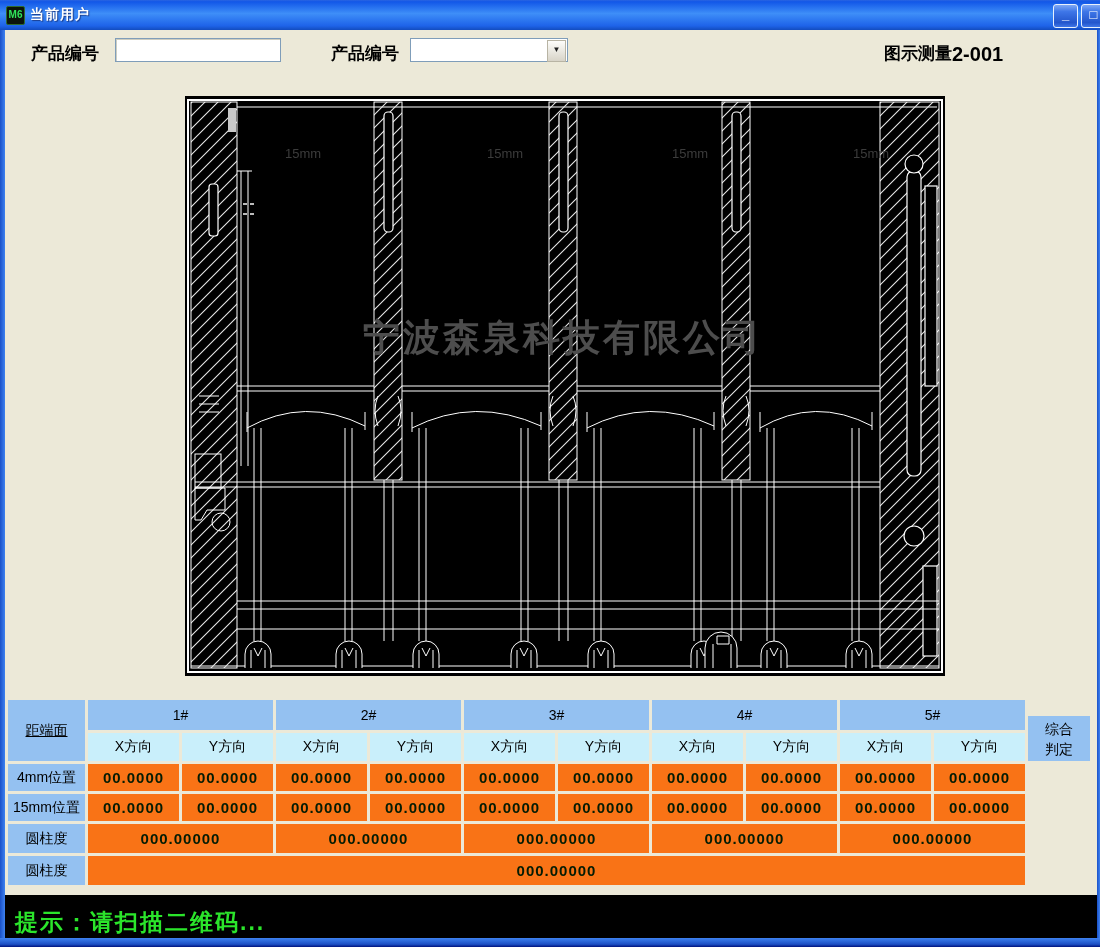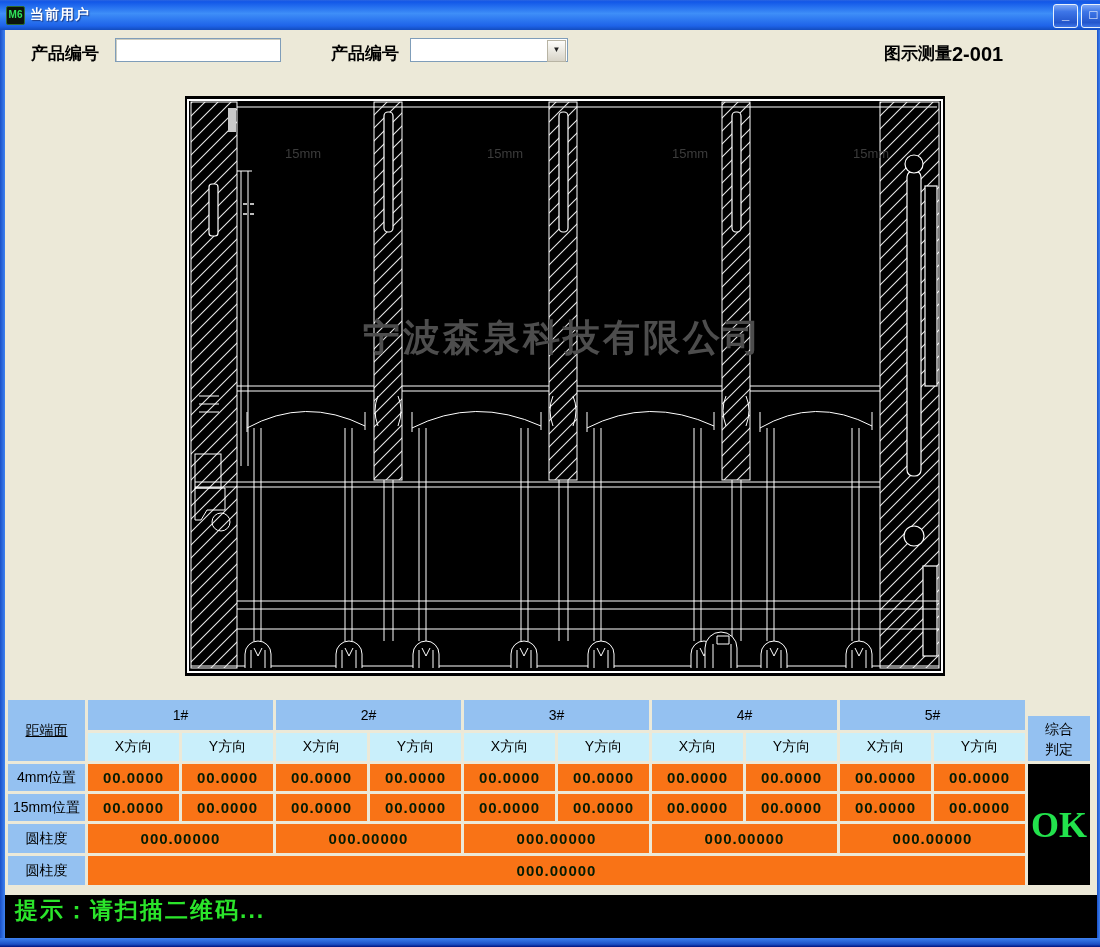--- a/index.html
+++ b/index.html
@@ -67,21 +67,21 @@
   }
   .cell{display:flex;align-items:center;justify-content:center;font-size:14px;color:#000;}
   .hdr-blue{background:#94C1F1;}
   .hdr-cyan{background:#C9EFFB;}
   .val{background:#f97316;font-weight:bold;font-size:15px;letter-spacing:1px;color:#041C04;}
   .verdict-hdr{background:#94C1F1;flex-direction:column;line-height:20px;margin-top:16px;}
   .ok-cell{background:#000000;color:#22E24C;font-size:36px;font-weight:bold;font-family:"Liberation Serif","DejaVu Serif",serif;}
   
   .statusbar{
     position:absolute;left:5px;top:895px;width:1092px;height:43px;background:#000000;
-    display:flex;align-items:flex-start;
+    display:flex;align-items:flex-end;
   }
   .status-text{color:#2BE52B;font-size:23px;font-weight:bold;letter-spacing:2px;padding-left:10px;}
 </style>
 </head>
 <body>
 
 <div class="titlebar">
   <div class="app-icon">M6</div>
   <div class="title-text">当前用户</div>
   <div class="win-btn btn-min">_</div>
@@ -284,18 +284,17 @@
   <div class="cell val" style="grid-area:4/11;">00.0000</div>
 
   <div class="cell val" style="grid-area:5/2/6/4;">000.00000</div>
   <div class="cell val" style="grid-area:5/4/6/6;">000.00000</div>
   <div class="cell val" style="grid-area:5/6/6/8;">000.00000</div>
   <div class="cell val" style="grid-area:5/8/6/10;">000.00000</div>
   <div class="cell val" style="grid-area:5/10/6/12;">000.00000</div>
 
   <div class="cell val" style="grid-area:6/2/7/12;">000.00000</div>
 
-  <div class="cell ok-cell" style="grid-area:3/12/7/13;">OK</div>
 </div>
 
 <div class="statusbar">
   <span class="status-text">提示：请扫描二维码...</span>
 </div>
 
 </body></html>

